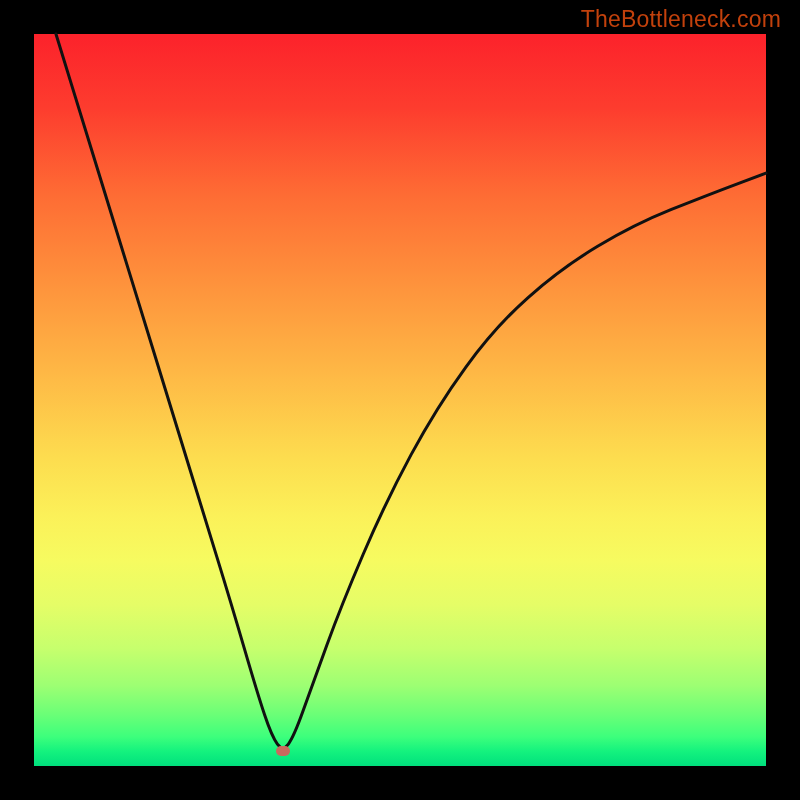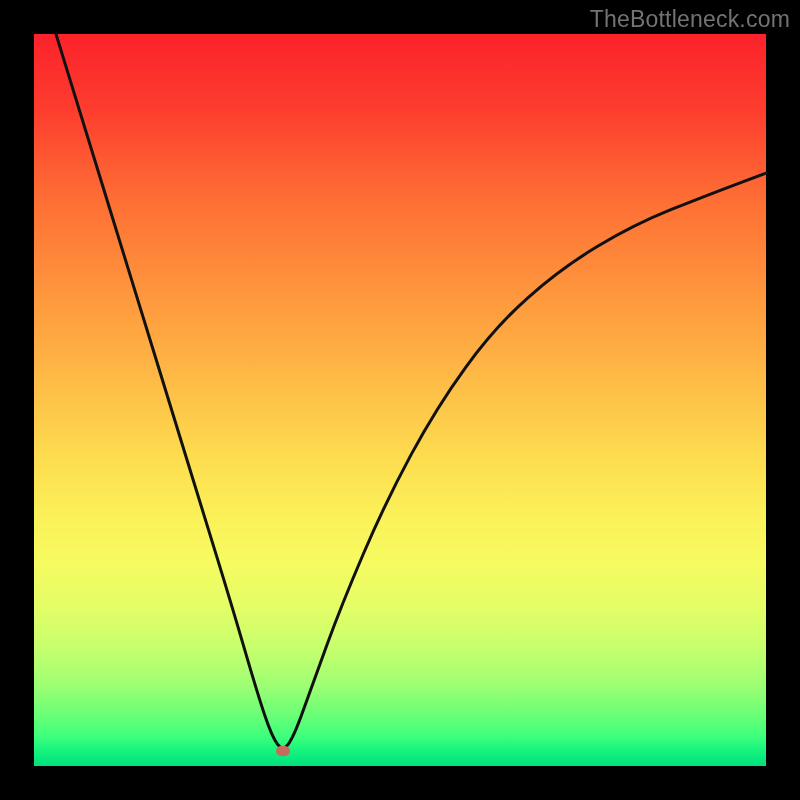--- a/index.html
+++ b/index.html
@@ -41,22 +41,22 @@
       #9dff73 89%,
       #6aff77 93%,
       #3dff7c 96%,
       #14f27e 98%,
       #00e07d 100%
     );
   }
   .watermark {
     position: absolute;
     top: 6px;
-    right: 10px;
-    color: #737373;
+    right: 19px;
+    color: #c2410c;
     font-size: 23px;
     letter-spacing: 0.2px;
     font-weight: 400;
     z-index: 5;
   }
   svg.curve {
     position: absolute;
     left: 0;
     top: 0;
     width: 732px;

